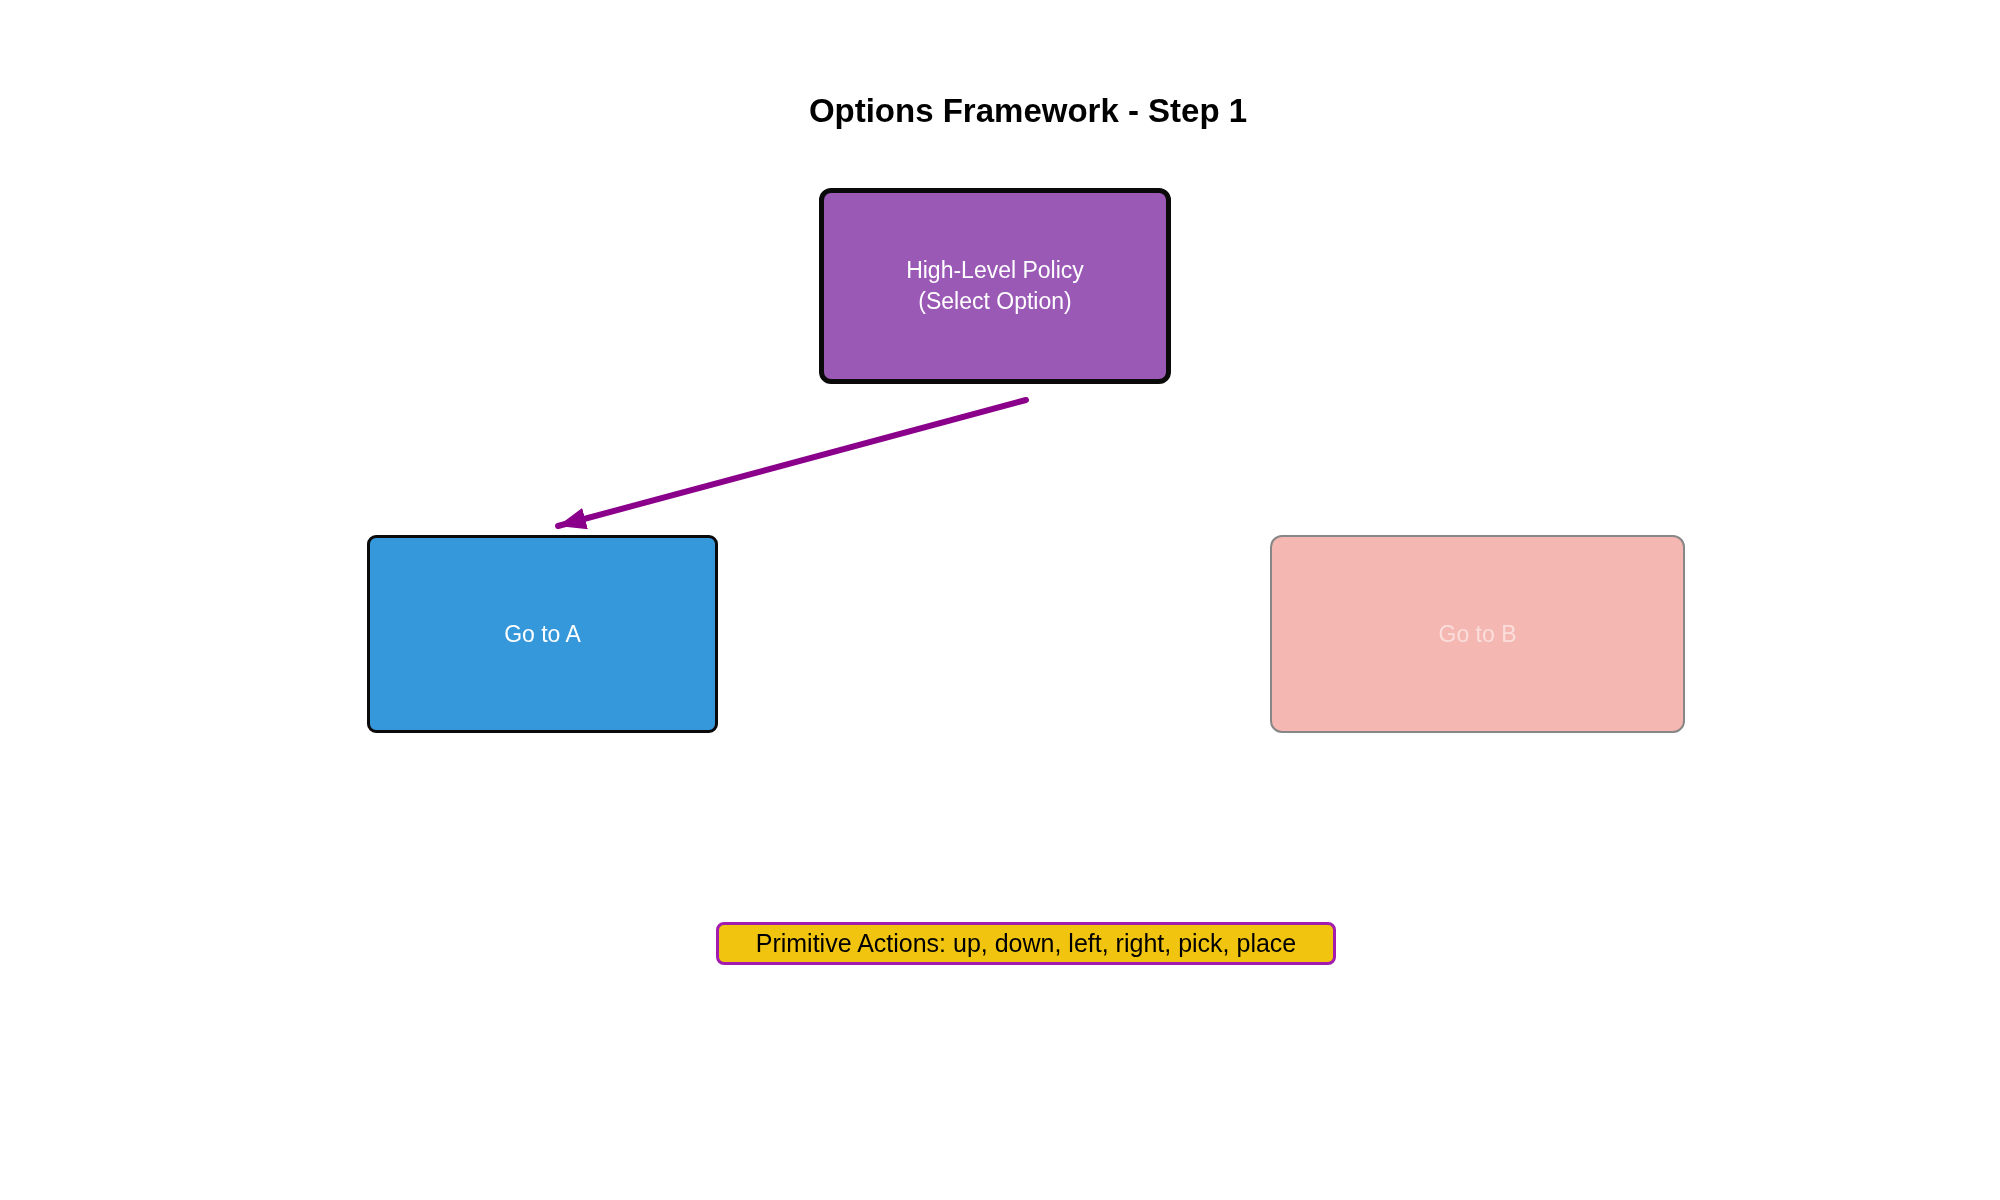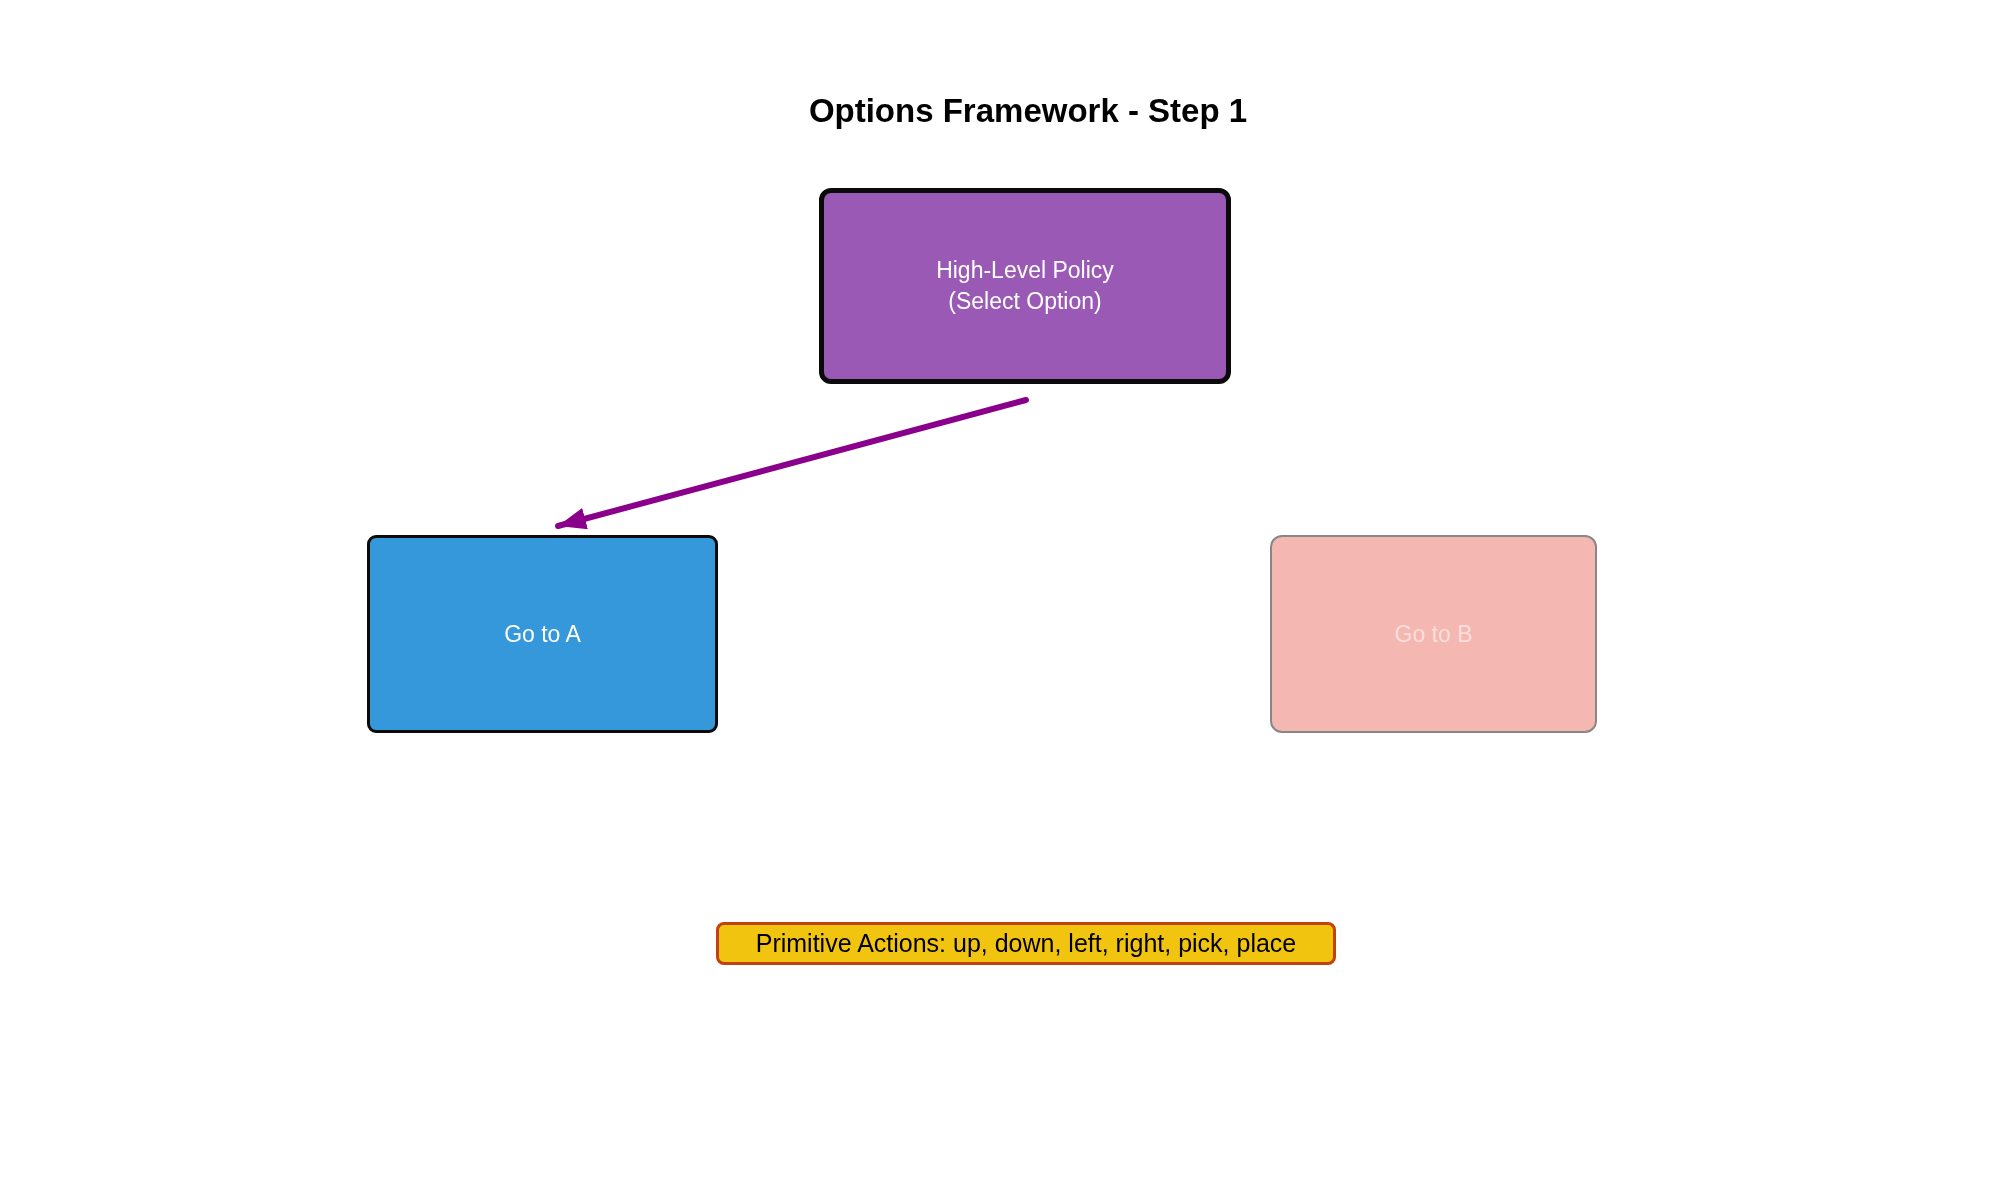--- a/index.html
+++ b/index.html
@@ -36,51 +36,51 @@
     justify-content: center;
     text-align: center;
   }
   .node-label {
     font-size: 23px;
     color: #ffffff;
   }
   .pre { white-space: pre-line; line-height: 1.35; }
   .policy {
     left: 819px; top: 188px;
-    width: 412px; height: 196px;
+    width: 352px; height: 196px;
     border: 5px solid #0a0a0a;
   }
   .opt-a {
     left: 367px; top: 535px;
     width: 351px; height: 198px;
     border: 3px solid #0a0a0a;
   }
   .opt-pick {
     left: 818px; top: 535px;
     width: 350px; height: 198px;
     border: 2px solid #878787;
   }
   .opt-b {
     left: 1270px; top: 535px;
-    width: 327px; height: 198px;
+    width: 415px; height: 198px;
     border: 2px solid #878787;
   }
   .faint-label { color: rgba(255,255,255,0.55); }
   .arrow-layer {
     position: absolute;
     left: 0; top: 0;
     width: 2000px; height: 1200px;
     pointer-events: none;
   }
   .primitive {
     position: absolute;
     box-sizing: border-box;
     left: 716px; top: 922px;
     width: 620px; height: 43px;
-    border: 3px solid #c2410c;
+    border: 3px solid #a21caf;
     border-radius: 8px;
     display: flex;
     align-items: center;
     justify-content: center;
   }
   .primitive-label {
     font-size: 25px;
     color: #000000;
     white-space: nowrap;
   }

